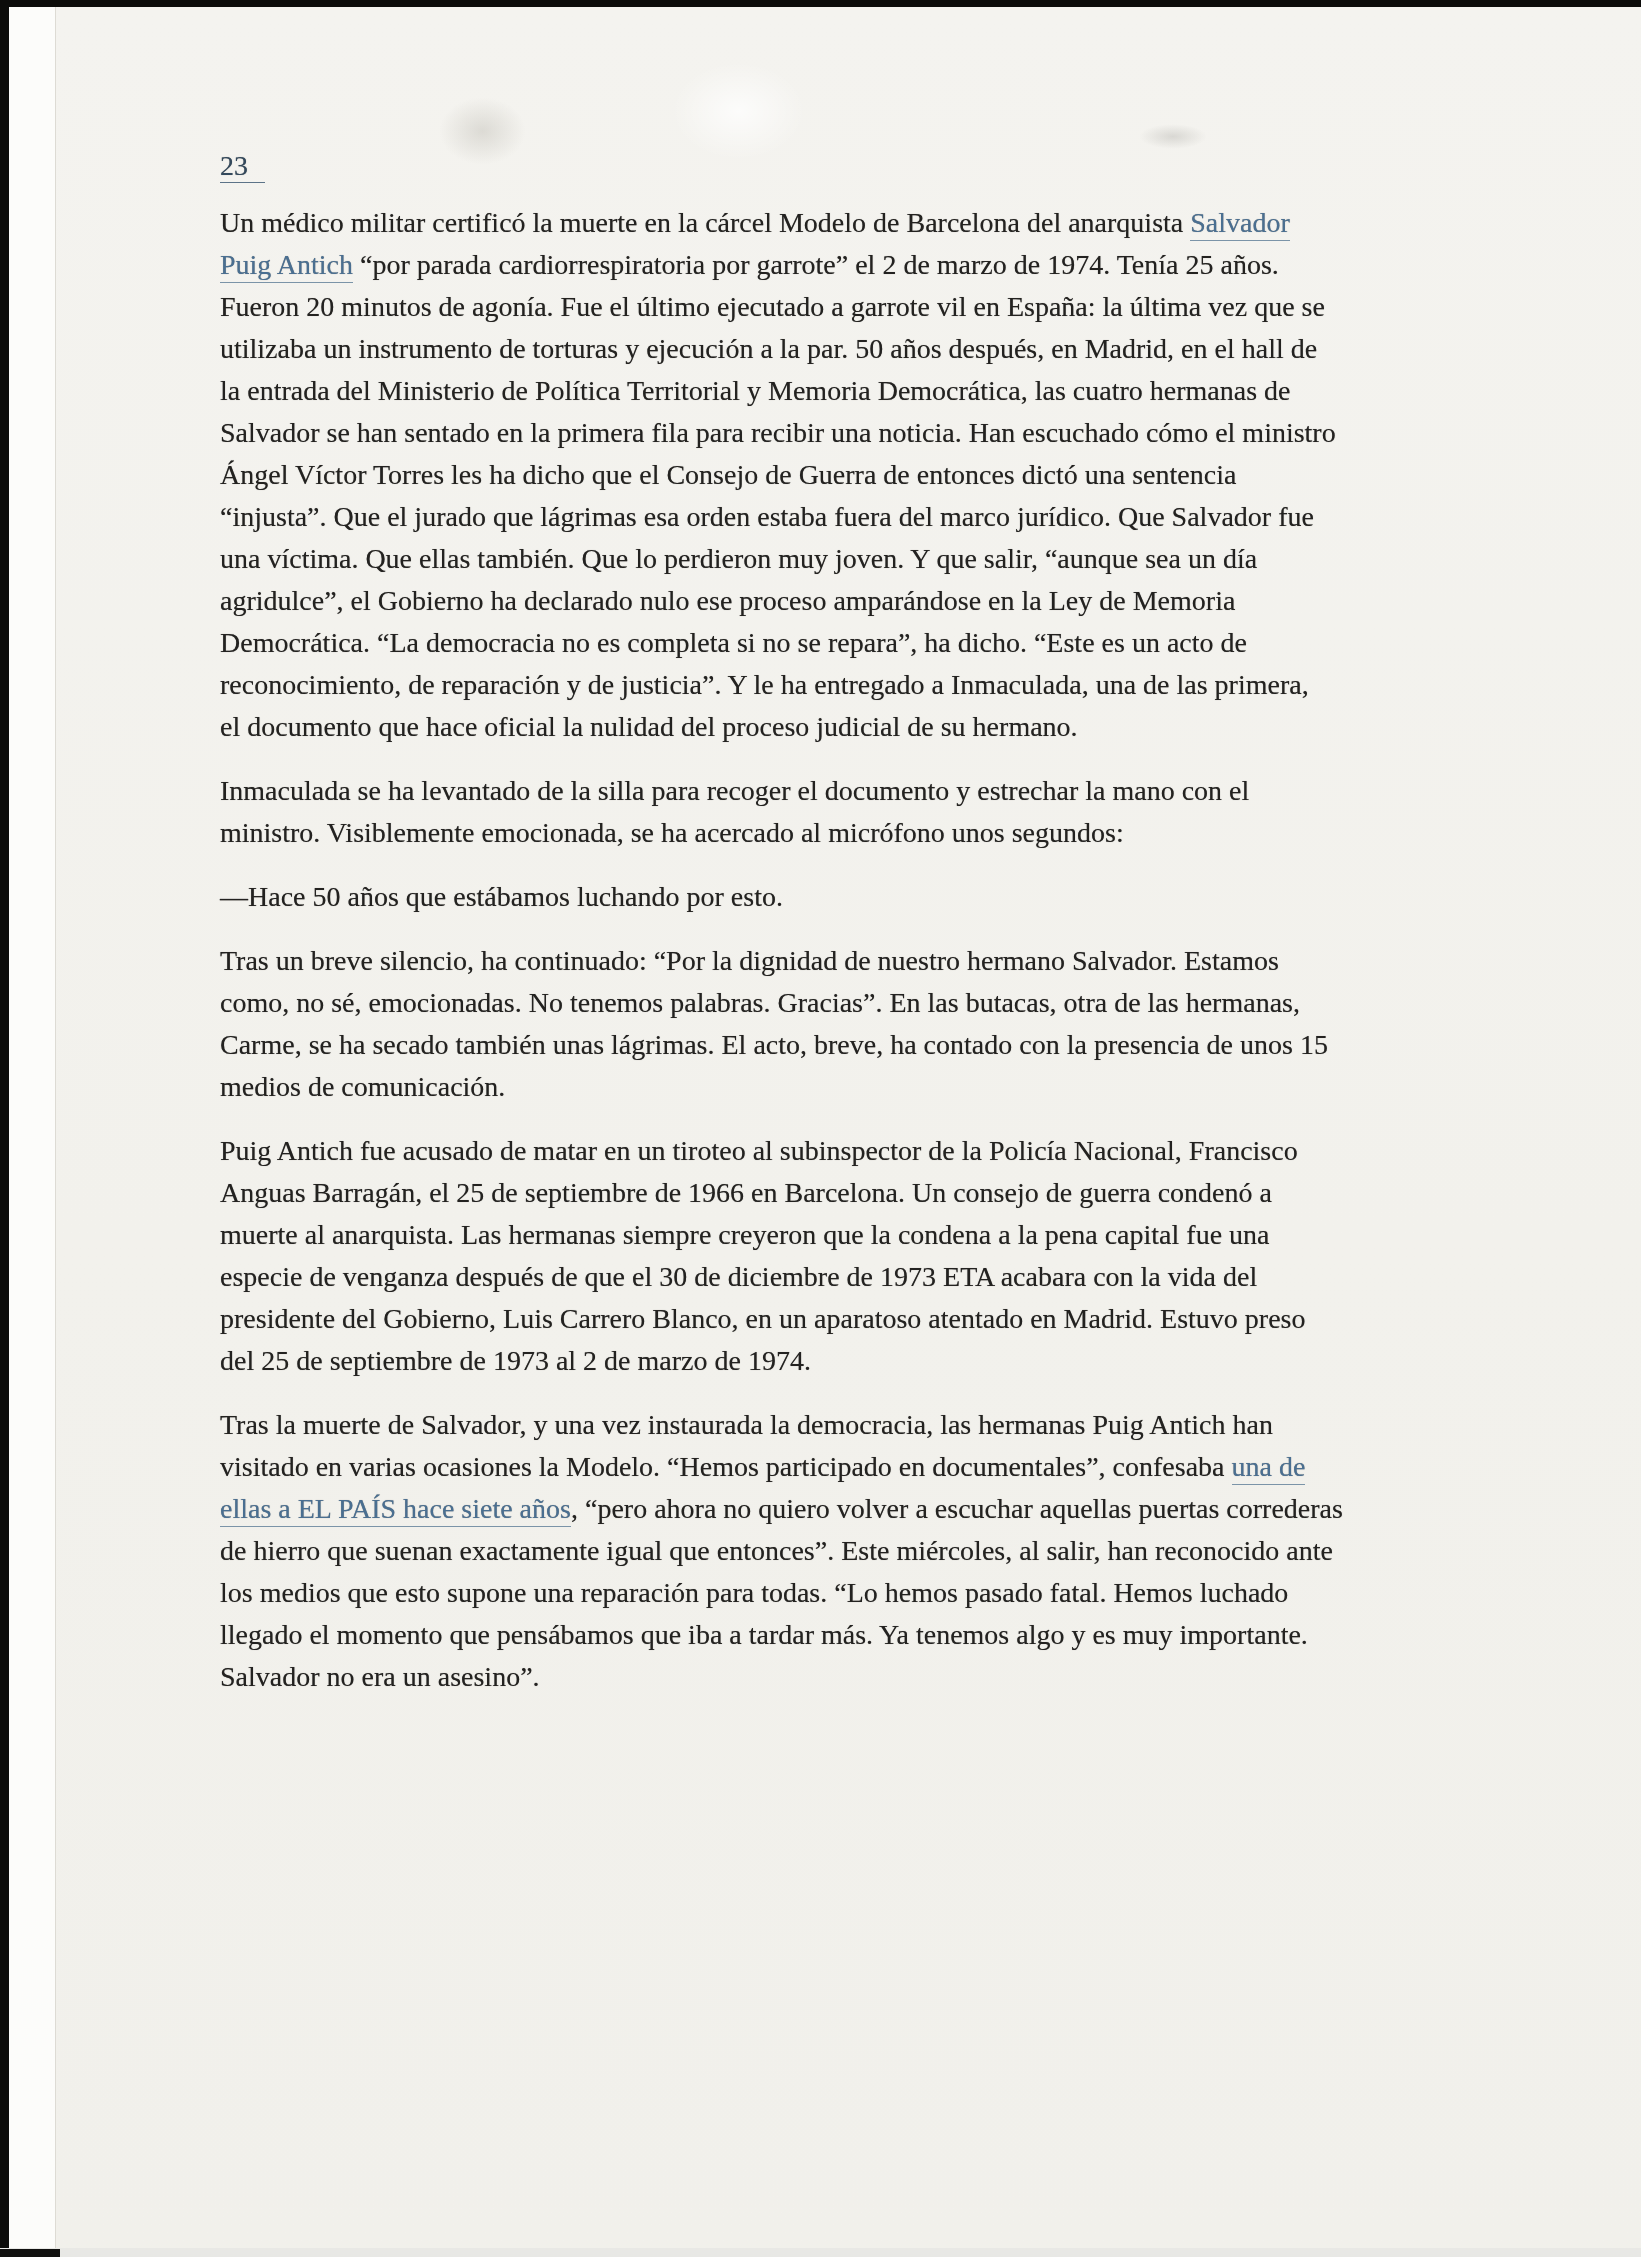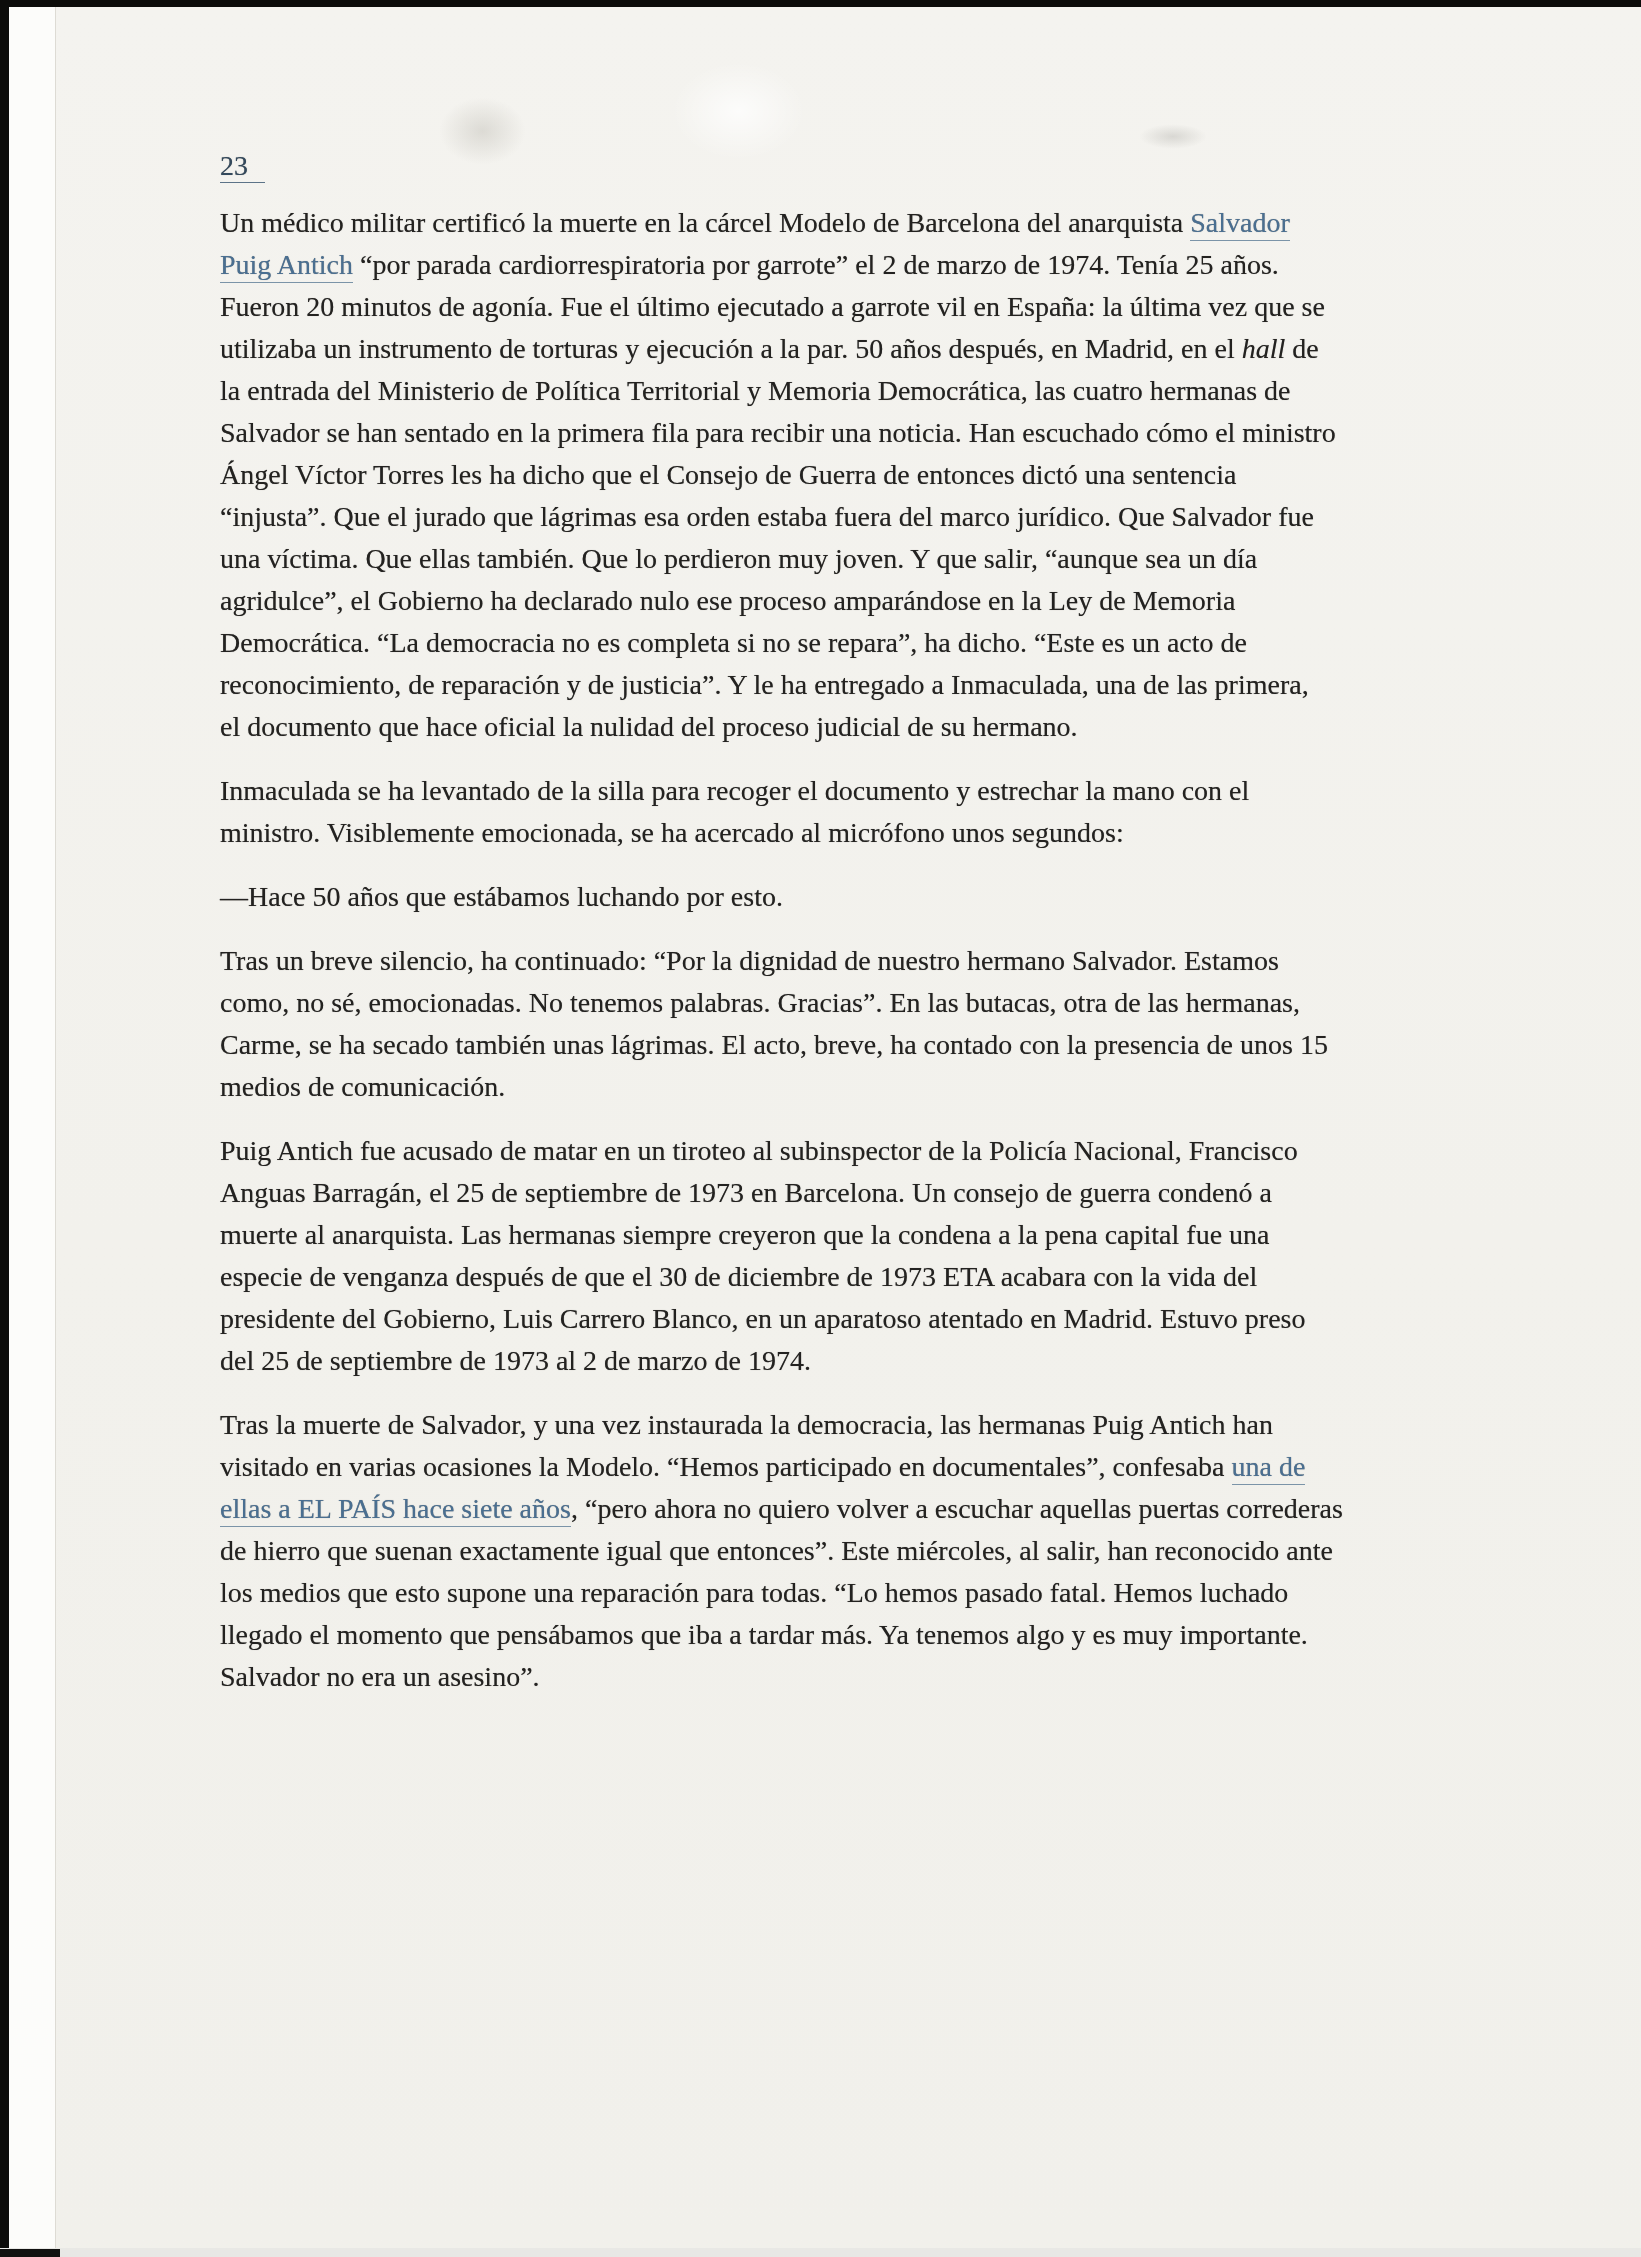--- a/index.html
+++ b/index.html
@@ -98,21 +98,21 @@
   .para { margin: 0 0 22px 0; }
   .para:last-child { margin-bottom: 8px; }
   .line { white-space: pre; }
   .link {
     color: #4a6f91;
     text-decoration: none;
     border-bottom: 1.9px solid #7b94a8;
     padding-bottom: 2px;
     cursor: pointer;
   }
-  .italic { font-style: italic; }
+  .italic { }
 </style>
 </head>
 <body>
 
 <div class="page">
   <div class="paper"></div>
   <div class="edge-top"></div>
   <div class="edge-left"></div>
   <div class="paper-edge-strip"></div>
   <div class="edge-bottom"></div>
@@ -147,21 +147,21 @@
           <div class="line"><span>—Hace 50 años que estábamos luchando por esto.</span></div>
         </div>
         <div class="para">
           <div class="line"><span>Tras un breve silencio, ha continuado: “Por la dignidad de nuestro hermano Salvador. Estamos</span></div>
           <div class="line"><span>como, no sé, emocionadas. No tenemos palabras. Gracias”. En las butacas, otra de las hermanas,</span></div>
           <div class="line"><span>Carme, se ha secado también unas lágrimas. El acto, breve, ha contado con la presencia de unos 15</span></div>
           <div class="line"><span>medios de comunicación.</span></div>
         </div>
         <div class="para">
           <div class="line"><span>Puig Antich fue acusado de matar en un tiroteo al subinspector de la Policía Nacional, Francisco</span></div>
-          <div class="line"><span>Anguas Barragán, el 25 de septiembre de 1973 en Barcelona. Un consejo de guerra condenó a</span></div>
+          <div class="line"><span>Anguas Barragán, el 25 de septiembre de 1966 en Barcelona. Un consejo de guerra condenó a</span></div>
           <div class="line"><span>muerte al anarquista. Las hermanas siempre creyeron que la condena a la pena capital fue una</span></div>
           <div class="line"><span>especie de venganza después de que el 30 de diciembre de 1973 ETA acabara con la vida del</span></div>
           <div class="line"><span>presidente del Gobierno, Luis Carrero Blanco, en un aparatoso atentado en Madrid. Estuvo preso</span></div>
           <div class="line"><span>del 25 de septiembre de 1973 al 2 de marzo de 1974.</span></div>
         </div>
         <div class="para">
           <div class="line"><span>Tras la muerte de Salvador, y una vez instaurada la democracia, las hermanas Puig Antich han</span></div>
           <div class="line"><span>visitado en varias ocasiones la Modelo. “Hemos participado en documentales”, confesaba </span><span class="link">una de</span></div>
           <div class="line"><span class="link">ellas a EL PAÍS hace siete años</span><span>, “pero ahora no quiero volver a escuchar aquellas puertas correderas</span></div>
           <div class="line"><span>de hierro que suenan exactamente igual que entonces”. Este miércoles, al salir, han reconocido ante</span></div>

